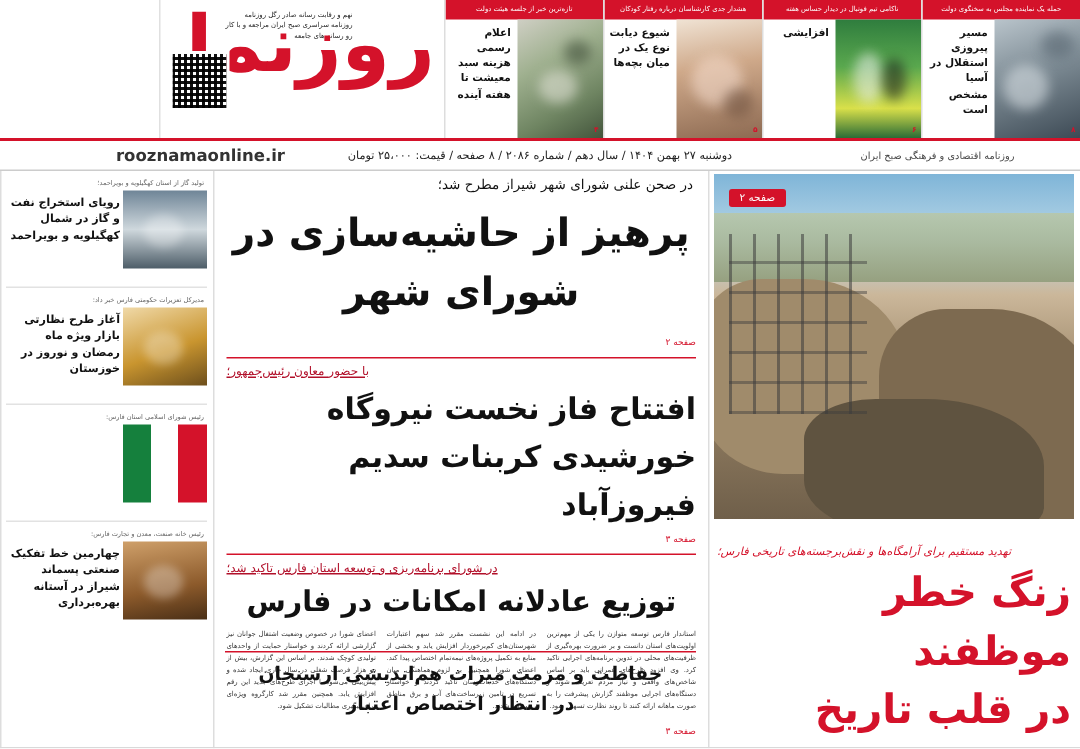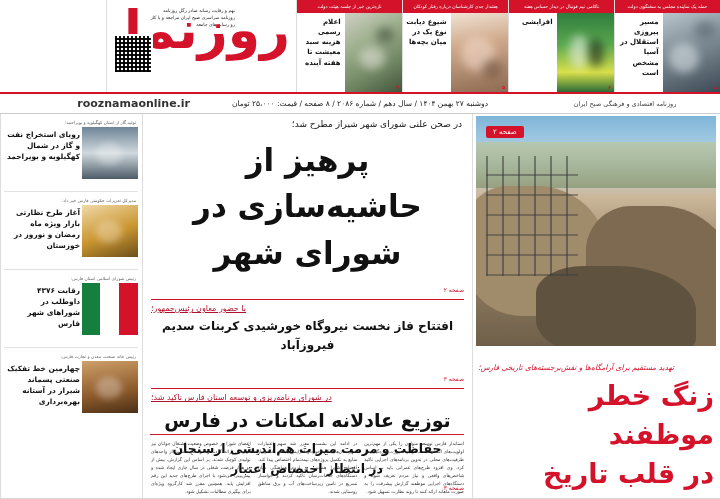--- a/index.html
+++ b/index.html
@@ -215,37 +215,37 @@
     padding: 4px 8px 0 8px;
     order: 2;
     flex: 0 0 330px;
     border-left: 1px solid #ddd;
   }
   .c-kicker {
     font-size: 9px; color: #111; text-align: right;
     margin: 0 2px 6px 2px; line-height: 1.4;
   }
   .c-title {
-    font-size: 31px; font-weight: bold; color: #111;
+    font-size: 26px; font-weight: bold; color: #111;
     text-align: center; line-height: 1.5;
     margin: 0 0 10px 0;
   }
   .c-title .t2 { display: block; }
   .rule-red {
     height: 1px; background: #d4122a; margin: 6px 0 4px 0;
   }
   .more-tag {
     font-size: 6px; color: #d4122a; text-align: right; margin-bottom: 4px;
   }
   .sub-kicker {
     font-size: 8px; color: #b2102a; text-align: left; margin: 2px 0 4px 0; text-decoration: underline;
   }
   .sub-title {
-    font-size: 12px; font-weight: bold; color: #111;
-    text-align: center; line-height: 1.6; margin-bottom: 20px;
+    font-size: 20px; font-weight: bold; color: #111;
+    text-align: right; line-height: 1.6; margin-bottom: 4px;
   }
   .sub-title2 {
     font-size: 19px; font-weight: bold; color: #111;
     text-align: center; line-height: 1.5; margin: 2px 0 5px 0;
   }
   .body-cols {
     display: flex; flex-direction: row; gap: 7px;
     margin-top: 4px;
   }
   .body-col {
@@ -450,21 +450,20 @@
               <div class="sblob"></div>
             </div>
           <div class="si-text">آغاز طرح نظارتی بازار ویژه ماه رمضان و نوروز در خوزستان</div>
         </div>
       </div>
 
       <div class="side-item">
         <div class="si-kicker">رئیس شورای اسلامی استان فارس:</div>
         <div class="si-row">
           <div class="si-photo s3"></div>
-          <div class="si-text">رقابت ۴۳۷۶ داوطلب در شوراهای شهر فارس</div>
         </div>
       </div>
 
       <div class="side-item">
         <div class="si-kicker">رئیس خانه صنعت، معدن و تجارت فارس:</div>
         <div class="si-row">
           <div class="si-photo s4">
               <div class="sblob"></div>
             </div>
           <div class="si-text">چهارمین خط تفکیک صنعتی پسماند شیراز در آستانه بهره‌برداری</div>

